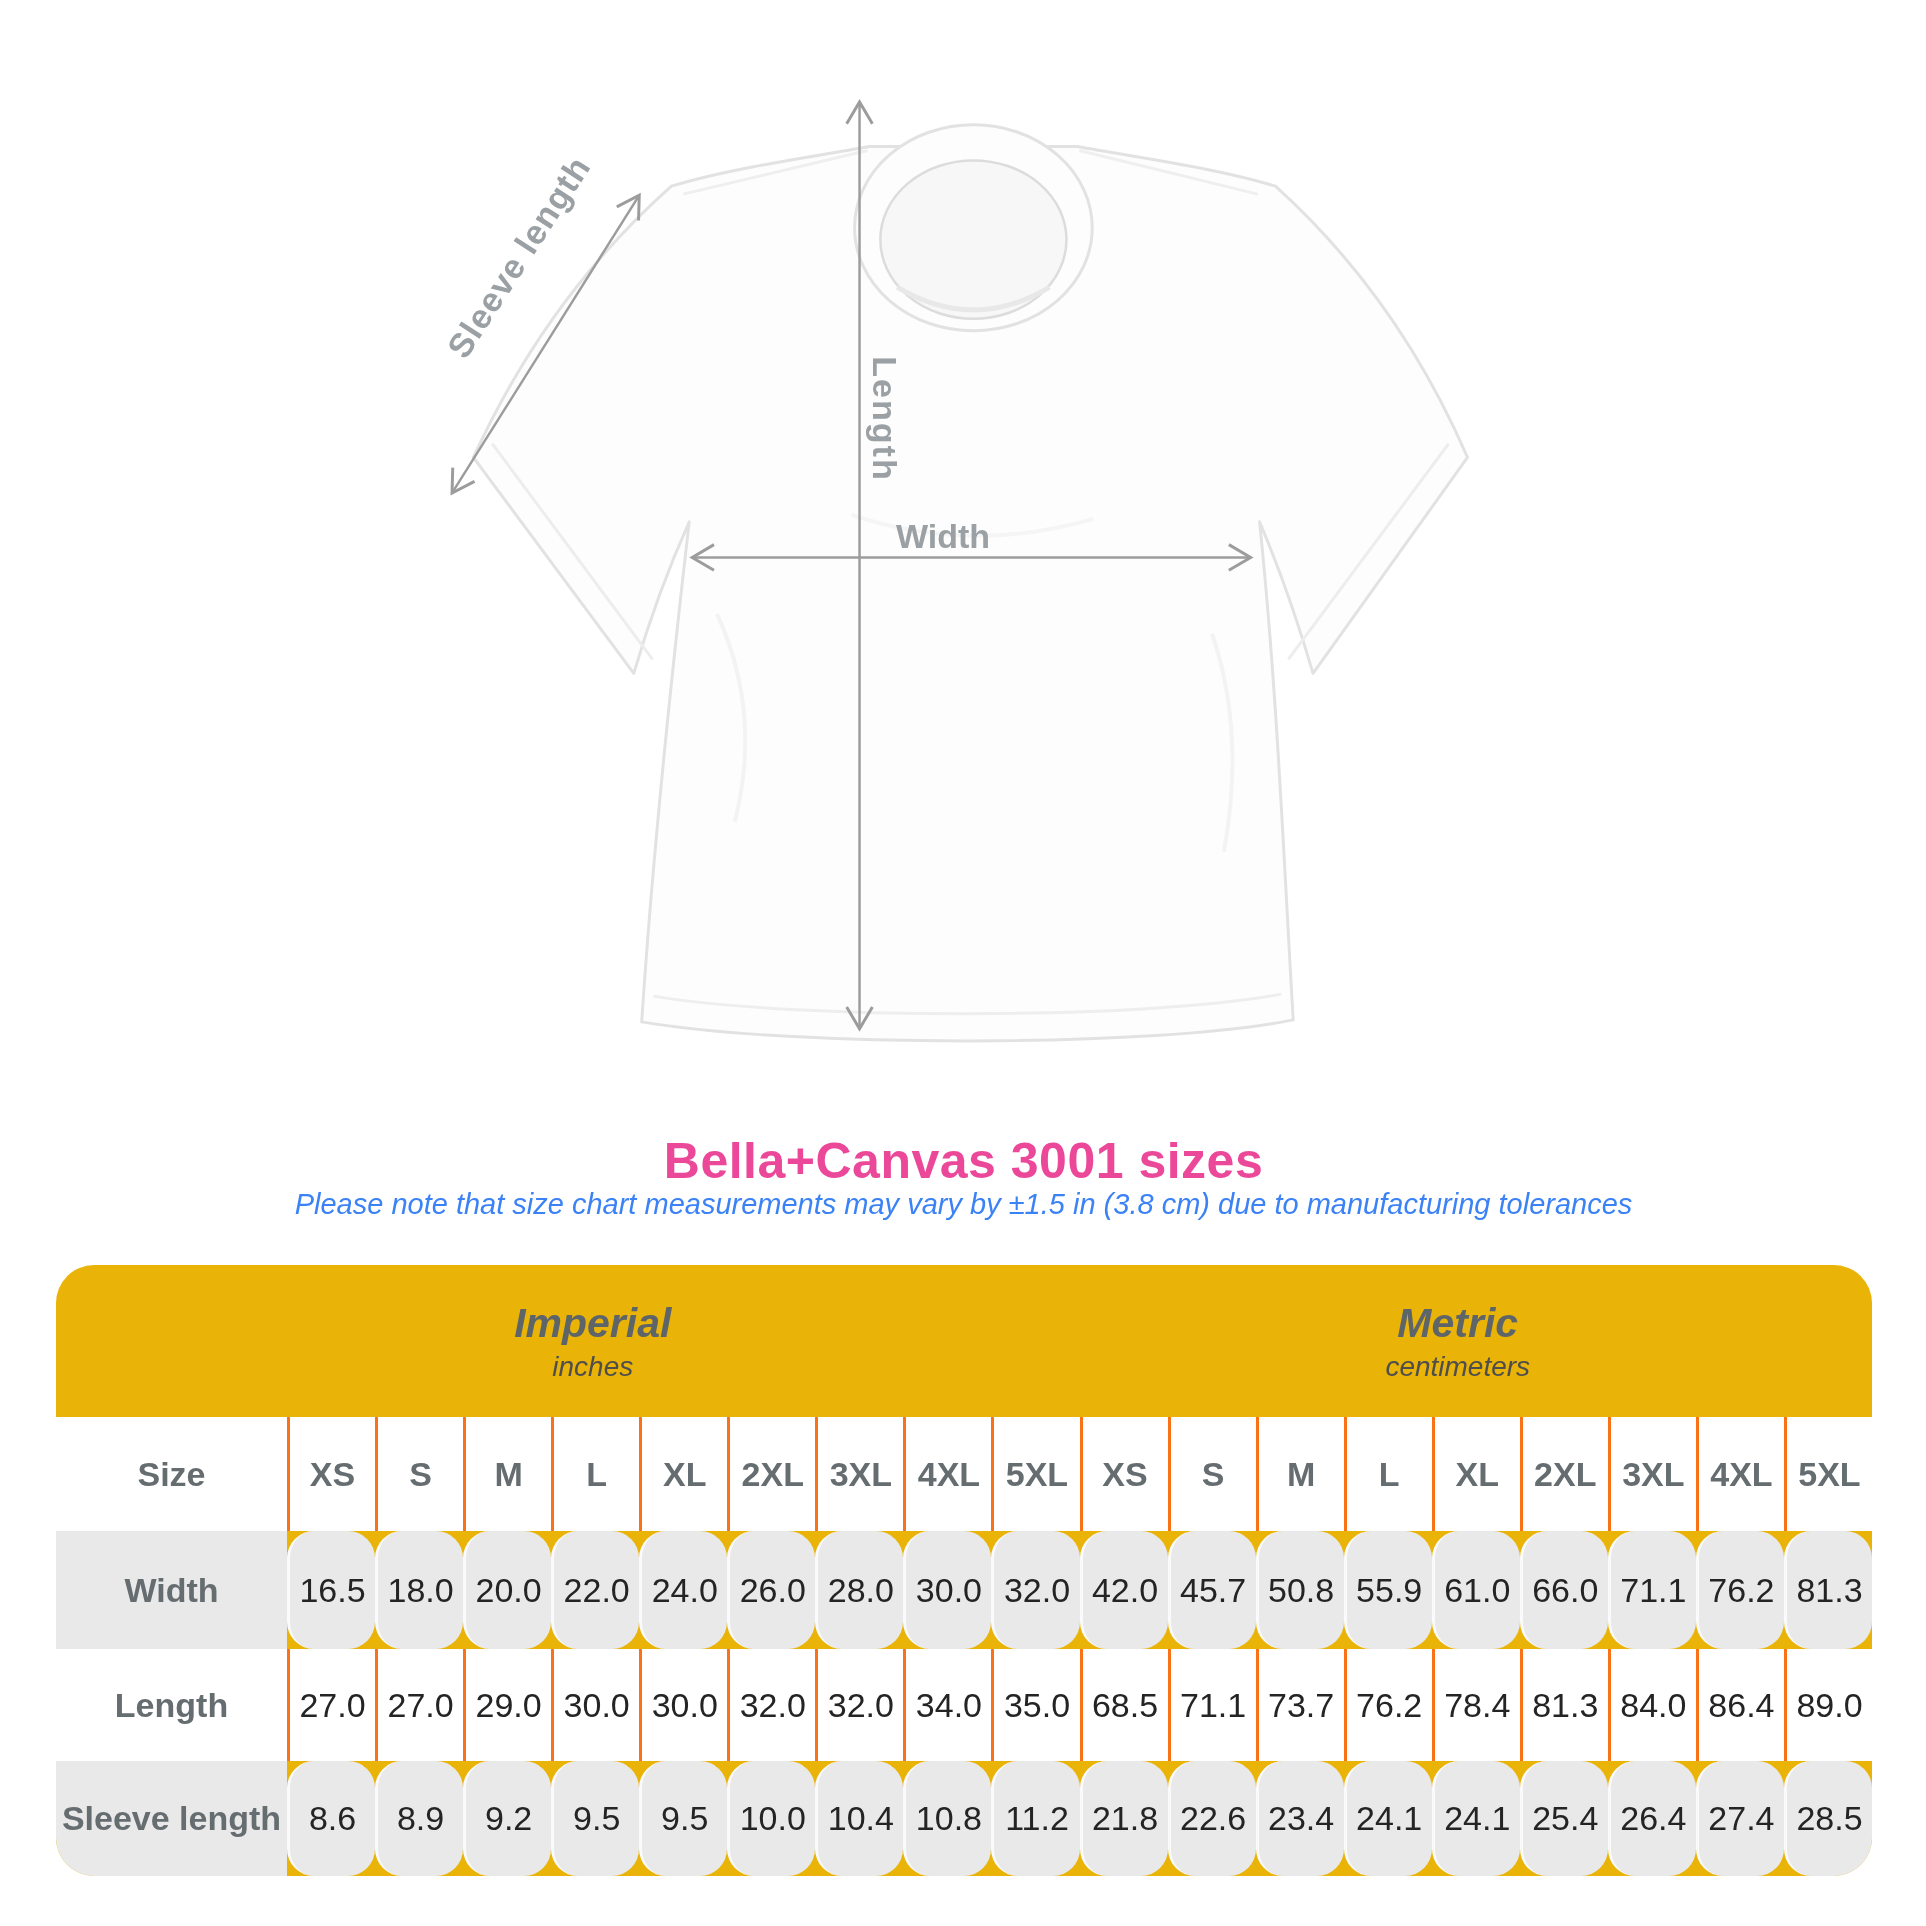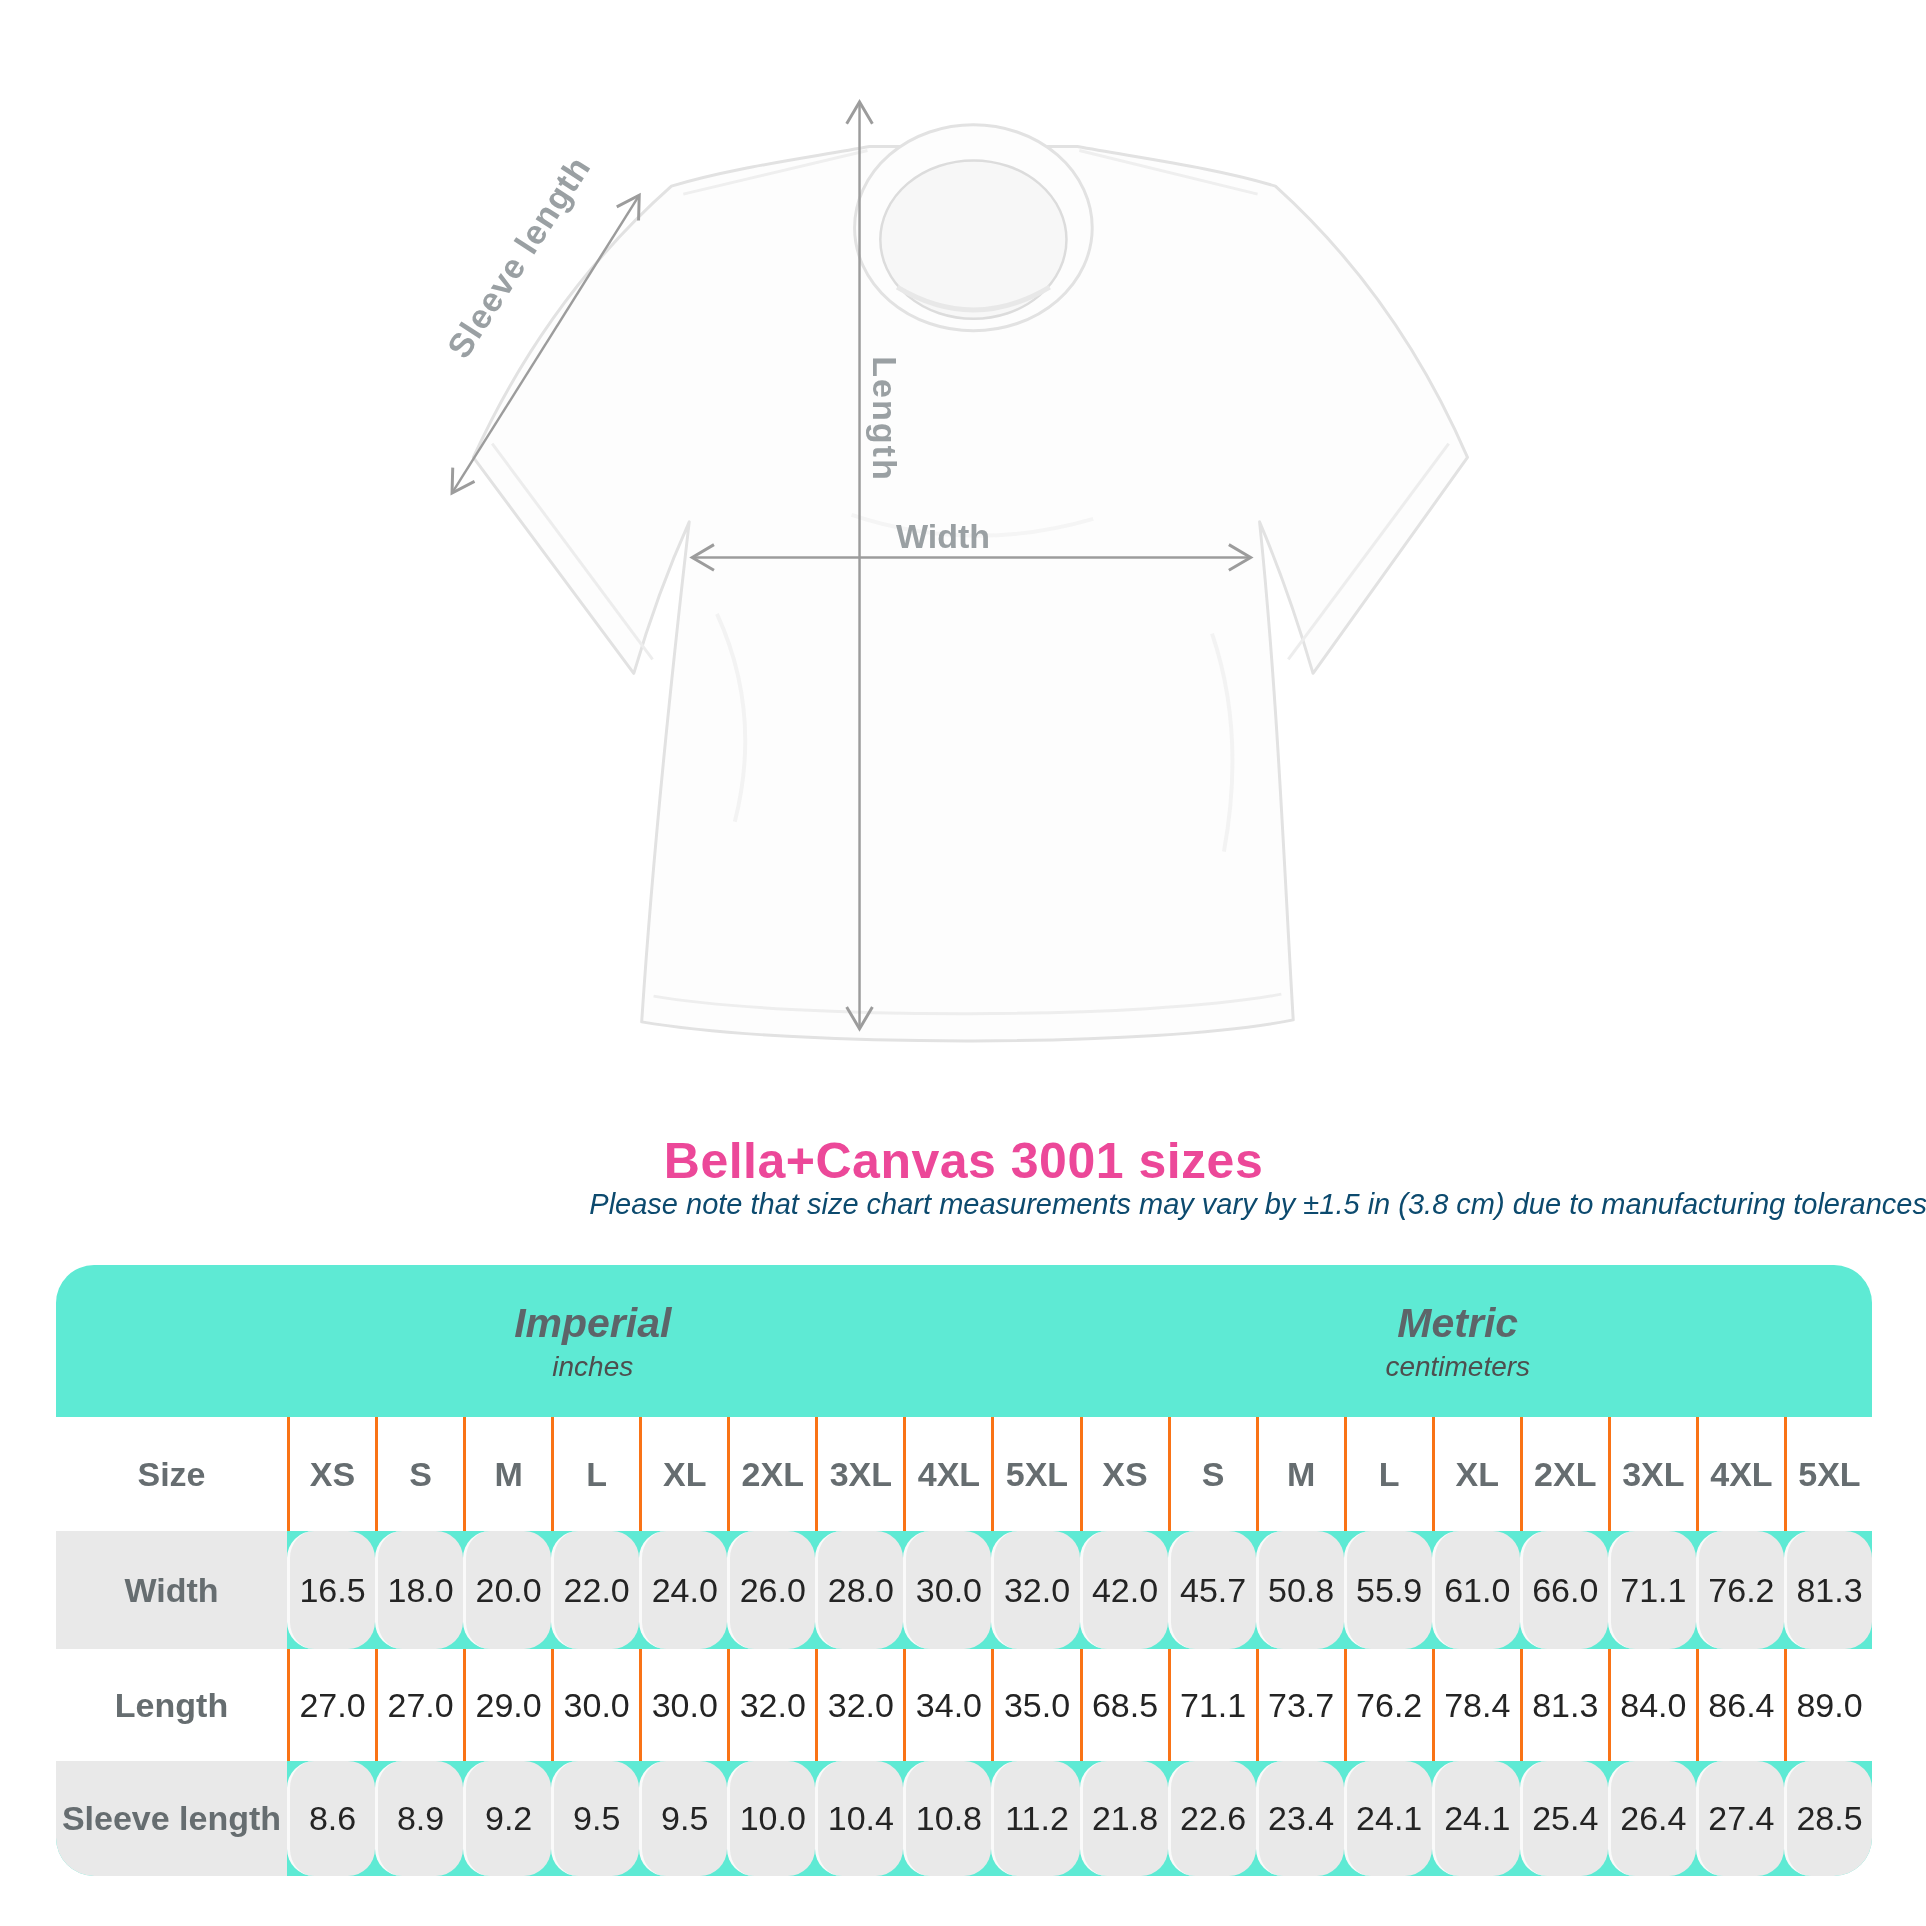--- a/index.html
+++ b/index.html
@@ -14,27 +14,27 @@
   }
   .dim-label.width{left:943px;top:536px;transform:translate(-50%,-50%);}
   .dim-label.length{left:884px;top:419px;transform:translate(-50%,-50%) rotate(90deg);letter-spacing:2px;}
   .dim-label.sleeve{left:519px;top:257px;transform:translate(-50%,-50%) rotate(-57deg);letter-spacing:1px;}
   
   .title{
     position:absolute;left:0;top:1132px;width:100%;text-align:center;
     font-size:50px;font-weight:bold;color:#ec4899;letter-spacing:0.5px;
   }
   .subtitle{
-    position:absolute;left:0;top:1188px;width:100%;text-align:right;
-    font-size:29px;font-style:italic;color:#0c4a6e;
+    position:absolute;left:0;top:1188px;width:100%;text-align:center;
+    font-size:29px;font-style:italic;color:#3b82f6;
   }
   
   .size-table{
     position:absolute;left:56px;top:1265px;width:1816px;height:611px;
-    background:#5eead4;border-radius:38px;overflow:hidden;
+    background:#eab308;border-radius:38px;overflow:hidden;
     display:grid;
     grid-template-columns:231px repeat(18,1fr);
     grid-template-rows:152px 114px 118px 112px 115px;
   }
   .size-table > div{display:flex;align-items:center;justify-content:center;}
   .ghead{flex-direction:column;}
   .ghead.g-imp{grid-column:span 10;}
   .ghead.g-met{grid-column:span 9;}
   .ginner{display:flex;flex-direction:column;align-items:center;}
   .g-imp .ginner{transform:translateX(25px);}

